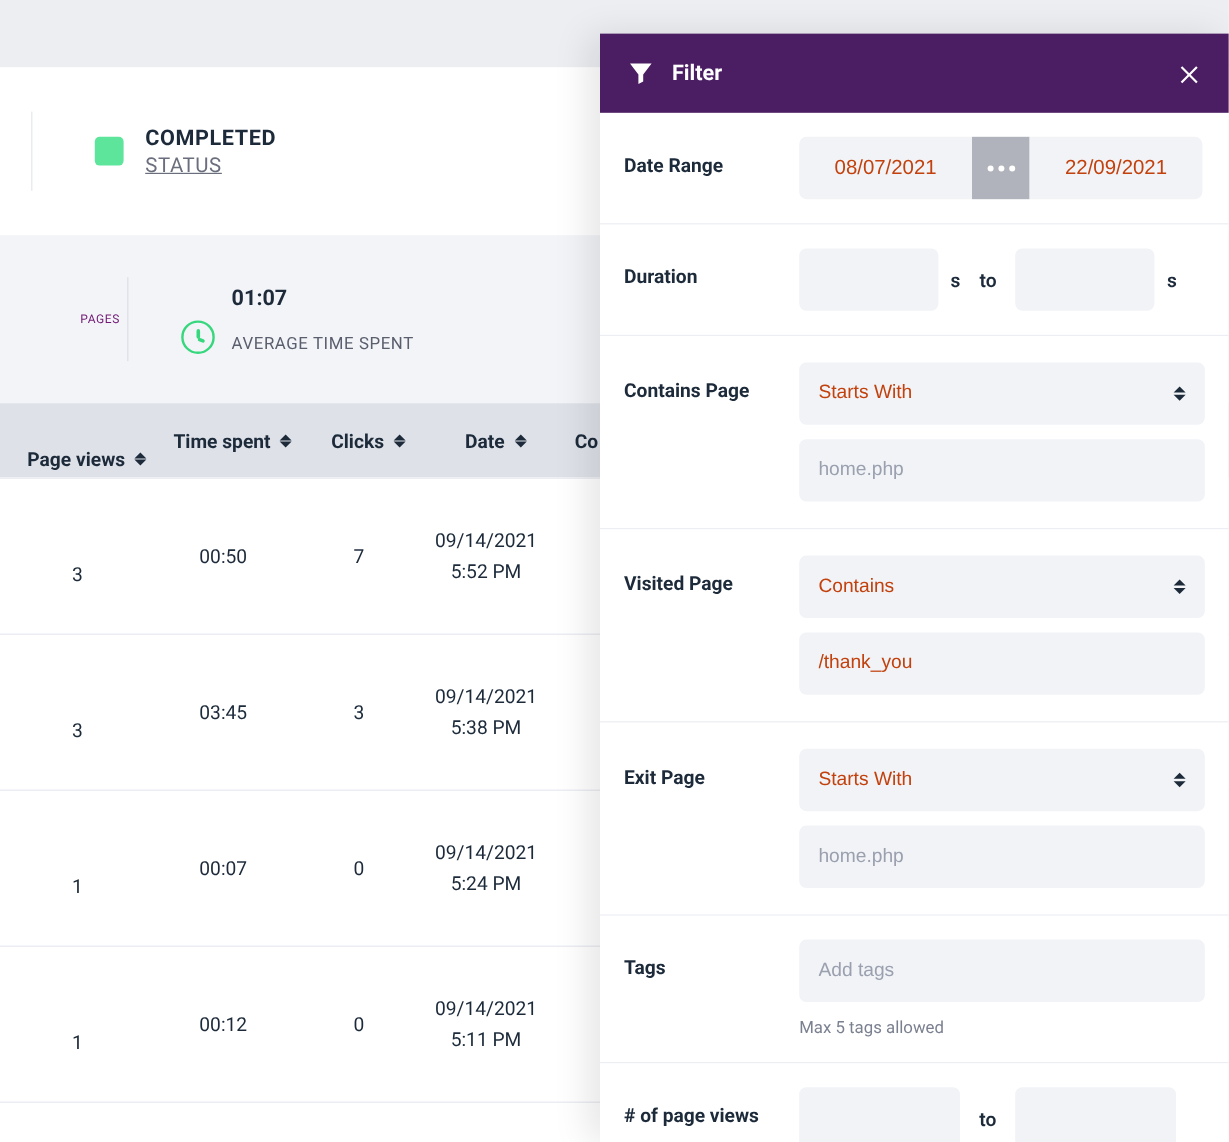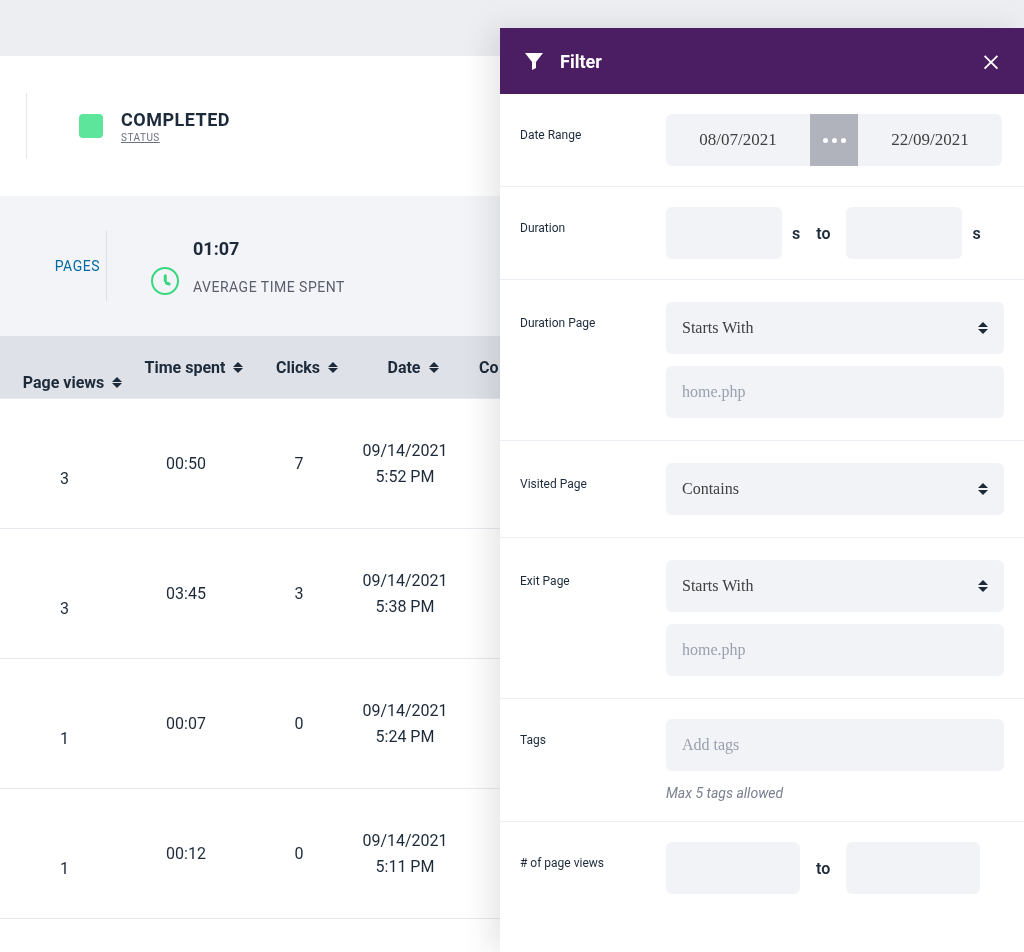--- a/index.html
+++ b/index.html
@@ -39,36 +39,36 @@
   height: 24px;
   border-radius: 4px;
   background: #5de59b;
 }
 .status-text .title {
   font-weight: 700;
   font-size: 18px;
   letter-spacing: .5px;
 }
 .status-text .sub {
-  font-size: 10px;
+  font-size: 17px;
   color: #6b6f7d;
   letter-spacing: .5px;
   margin-top: 2px;
   text-decoration: underline;
 }
 
 .summary-bar {
   background: #f3f4f8;
   height: 140px;
   display: flex;
   align-items: center;
 }
 .summary-label {
-  font-size: 14px;
-  color: #0369a1;
+  font-size: 10px;
+  color: #701a75;
   letter-spacing: .5px;
   padding-left: 0;
   width: 100px;
 }
 .summary-divider {
   width: 1px;
   height: 70px;
   background: #dcdee6;
   margin: 0 44px 0 6px;
 }
@@ -223,22 +223,22 @@
 }
 .filter-row {
   border-bottom: 1px solid #eceef3;
   padding: 20px 20px 20px 20px;
   display: flex;
   gap: 16px;
 }
 .filter-row.tall { padding: 22px 20px; }
 .filter-label {
   width: 130px;
-  font-weight: 400;
-  font-size: 12px;
+  font-weight: 700;
+  font-size: 16px;
   padding-top: 14px;
   flex-shrink: 0;
 }
 .filter-controls {
   flex: 1;
   display: flex;
   flex-direction: column;
   gap: 12px;
 }
 .row-inline {
@@ -247,22 +247,22 @@
   gap: 10px;
 }
 
 .input-box, .select-box {
   background: #f1f3f7;
   border: none;
   border-radius: 6px;
   height: 52px;
   padding: 0 16px;
   font-size: 16px;
-  color: #404040;
-  font-family: Liberation Serif, serif;
+  color: #c2410c;
+  font-family: Liberation Sans, sans-serif;
   width: 100%;
 }
 .input-box::placeholder { color: #9aa0ae; }
 .input-sm { width: 116px; flex-shrink: 0; }
 .input-date { width: 144px; text-align: center; font-weight: 500; font-size: 17px; }
 .sep-unit { font-size: 16px; font-weight: 600; }
 .sep-to { font-size: 16px; font-weight: 600; padding: 0 6px; }
 
 .date-sep {
   width: 48px;
@@ -297,21 +297,20 @@
   border-left: 5px solid transparent;
   border-right: 5px solid transparent;
 }
 .select-caret .u { border-bottom: 5px solid #1c2a3a; }
 .select-caret .d { border-top: 5px solid #1c2a3a; }
 
 .hint {
   font-size: 14px;
   color: #7b8090;
   margin-top: 2px;
-  font-style: italic;
 }
 .filter-row.last { border-bottom: none; }
 </style>
 </head>
 <body>
 
 <div class="main-panel">
 
   <div class="status-bar">
     <div class="status-divider"></div>
@@ -462,21 +461,21 @@
           <input class="input-box input-sm" style="">
           <span class="sep-unit">s</span>
           <span class="sep-to">to</span>
           <input class="input-box input-sm" style="">
           <span class="sep-unit">s</span>
         </div>
       </div>
     </div>
 
     <div class="filter-row tall">
-      <div class="filter-label">Duration Page</div>
+      <div class="filter-label">Contains Page</div>
       <div class="filter-controls">
         <div class="select-box">
           <span>Starts With</span>
           <span class="select-caret">
               <span class="u"></span>
               <span class="d"></span>
             </span>
         </div>
         <input class="input-box" placeholder="home.php" style="">
       </div>
@@ -485,20 +484,21 @@
     <div class="filter-row tall">
       <div class="filter-label">Visited Page</div>
       <div class="filter-controls">
         <div class="select-box">
           <span>Contains</span>
           <span class="select-caret">
               <span class="u"></span>
               <span class="d"></span>
             </span>
         </div>
+        <input class="input-box" value="/thank_you" style="">
       </div>
     </div>
 
     <div class="filter-row tall">
       <div class="filter-label">Exit Page</div>
       <div class="filter-controls">
         <div class="select-box">
           <span>Starts With</span>
           <span class="select-caret">
               <span class="u"></span>

